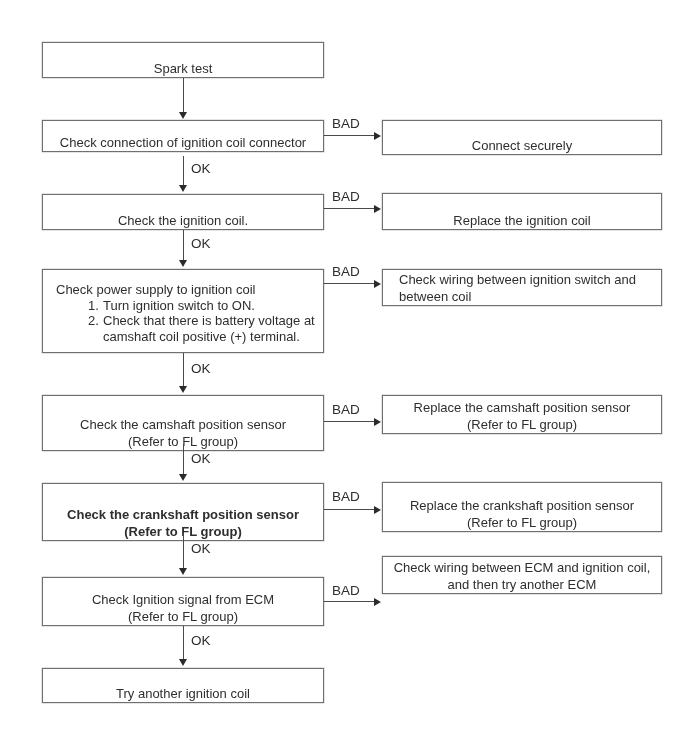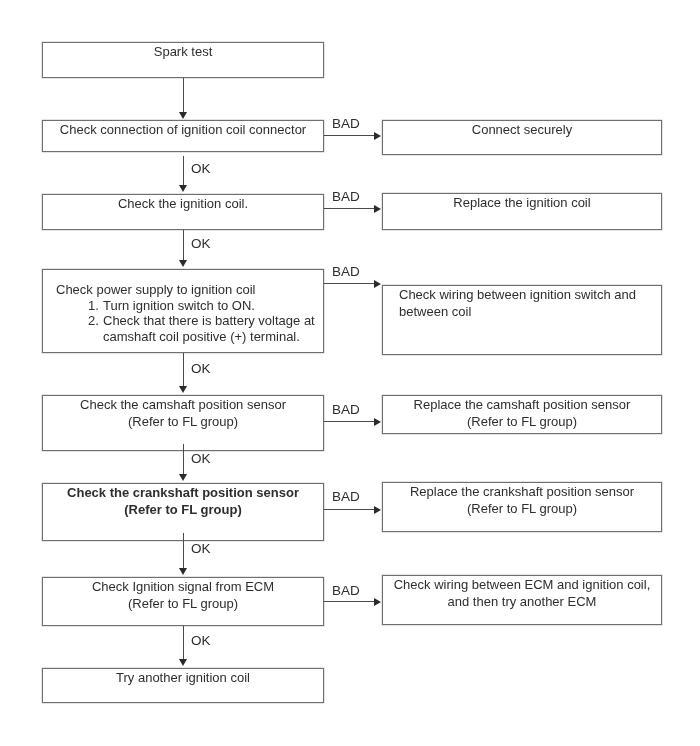--- a/index.html
+++ b/index.html
@@ -14,21 +14,21 @@
     overflow: hidden;
   }
   .box {
     position: absolute;
     box-sizing: border-box;
     background: #ffffff;
     border: 1.5px solid #6f6f6f;
     box-shadow: 0 0 0 0.5px #c9c9c9;
     display: flex;
     flex-direction: column;
-    justify-content: flex-start;
+    justify-content: flex-end;
     align-items: center;
     text-align: center;
     line-height: 17px;
   }
   .left-col  { left: 42px;  width: 282px; }
   .right-col { left: 382px; width: 280px; }
   .align-left {
     align-items: flex-start;
     text-align: left;
     padding-left: 16px;
@@ -111,36 +111,36 @@
   </div>
 
   <div class="box right-col" style="top:120px; height:35px;">
     <div>Connect securely</div>
   </div>
 
   <div class="box right-col" style="top:193px; height:37px;">
     <div>Replace the ignition coil</div>
   </div>
 
-  <div class="box right-col align-left" style="top:285px; height:70px;">
+  <div class="box right-col align-left" style="top:269px; height:37px;">
     <div>Check wiring between ignition switch and</div>
     <div>between coil</div>
   </div>
 
   <div class="box right-col" style="top:395px; height:39px;">
     <div>Replace the camshaft position sensor</div>
     <div>(Refer to FL group)</div>
   </div>
 
   <div class="box right-col" style="top:482px; height:50px;">
     <div>Replace the crankshaft position sensor</div>
     <div>(Refer to FL group)</div>
   </div>
 
-  <div class="box right-col" style="top:575px; height:50px;">
+  <div class="box right-col" style="top:556px; height:38px;">
     <div>Check wiring between ECM and ignition coil,</div>
     <div>and then try another ECM</div>
   </div>
 
   <div>
     <div class="vline" style="left:183px; top:78px;  height:34px;"></div>
     <div class="head-down" style="left:179px; top:112px;"></div>
   </div>
   <div>
     <div class="vline" style="left:183px; top:156px; height:30px;"></div>

